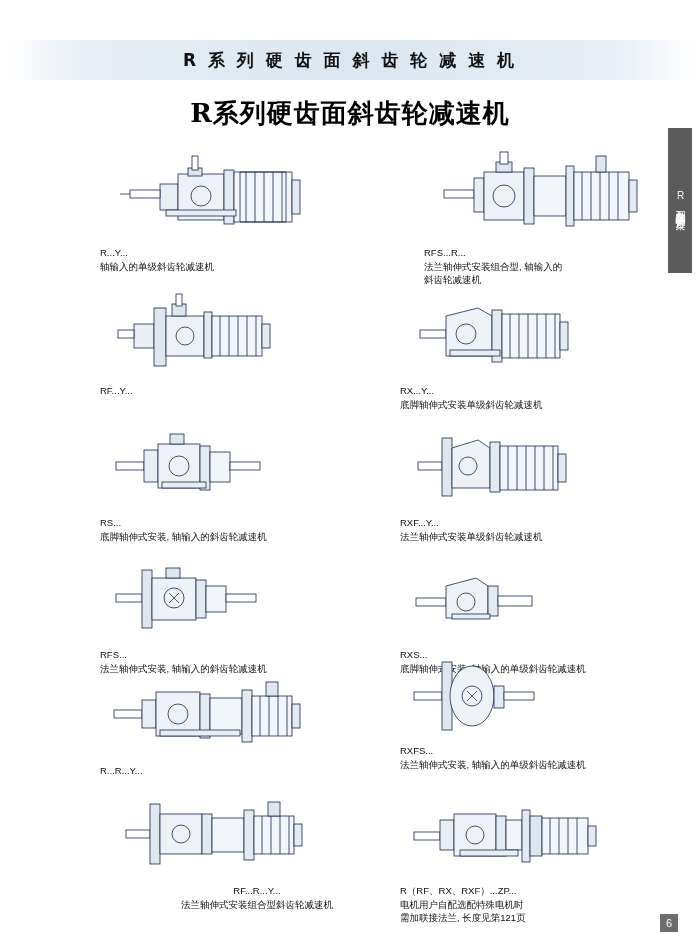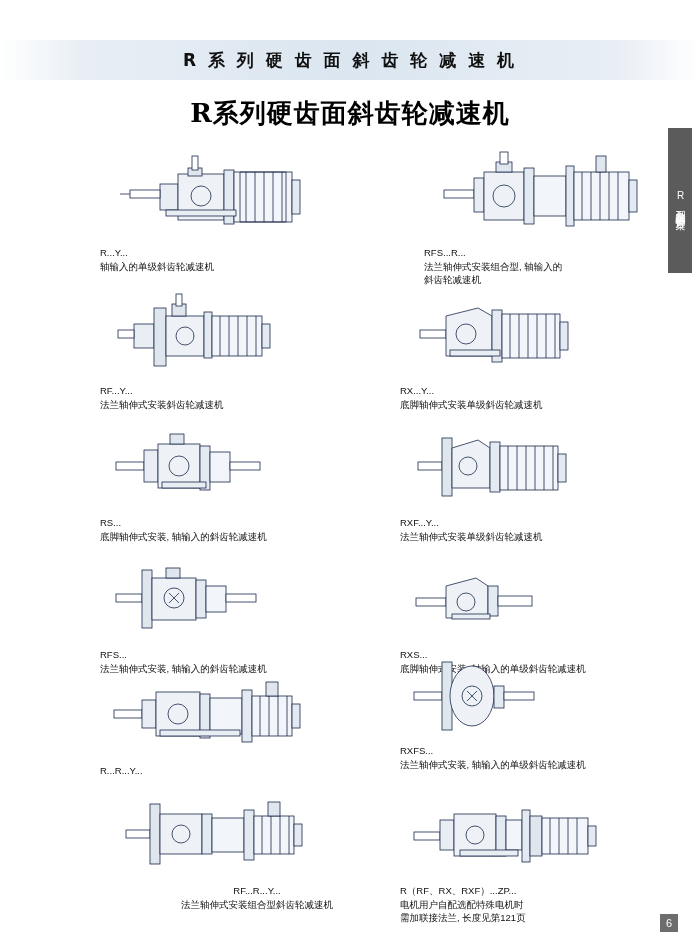--- a/index.html
+++ b/index.html
@@ -213,21 +213,20 @@
             <line x1="138" y1="28" x2="138" y2="68"></line>
             <line x1="147" y1="28" x2="147" y2="68"></line>
             <line x1="156" y1="28" x2="156" y2="68"></line>
             <rect x="162" y="36" width="8" height="24" fill="#e4eaf2"></rect>
             <rect x="18" y="42" width="16" height="8" fill="#fff"></rect>
           </g>
         </svg>
       </div>
       <div class="cap">
         <span class="code">RF...Y...</span>
-        <span class="desc">法兰轴伸式安装斜齿轮减速机</span>
       </div>
     </div>
 
     <div class="cell" style="left:400px; top:148px;">
       <div class="fig">
         <svg viewBox="0 0 290 96" width="290" height="96">
           <g fill="none" stroke="#1b2a4a" stroke-width="0.8">
             <rect x="20" y="42" width="26" height="8" fill="#fff"></rect>
             <path d="M46 28 L78 20 L92 28 L92 68 L46 68 Z" fill="#eef2f7"></path>
             <circle cx="66" cy="46" r="10"></circle>

